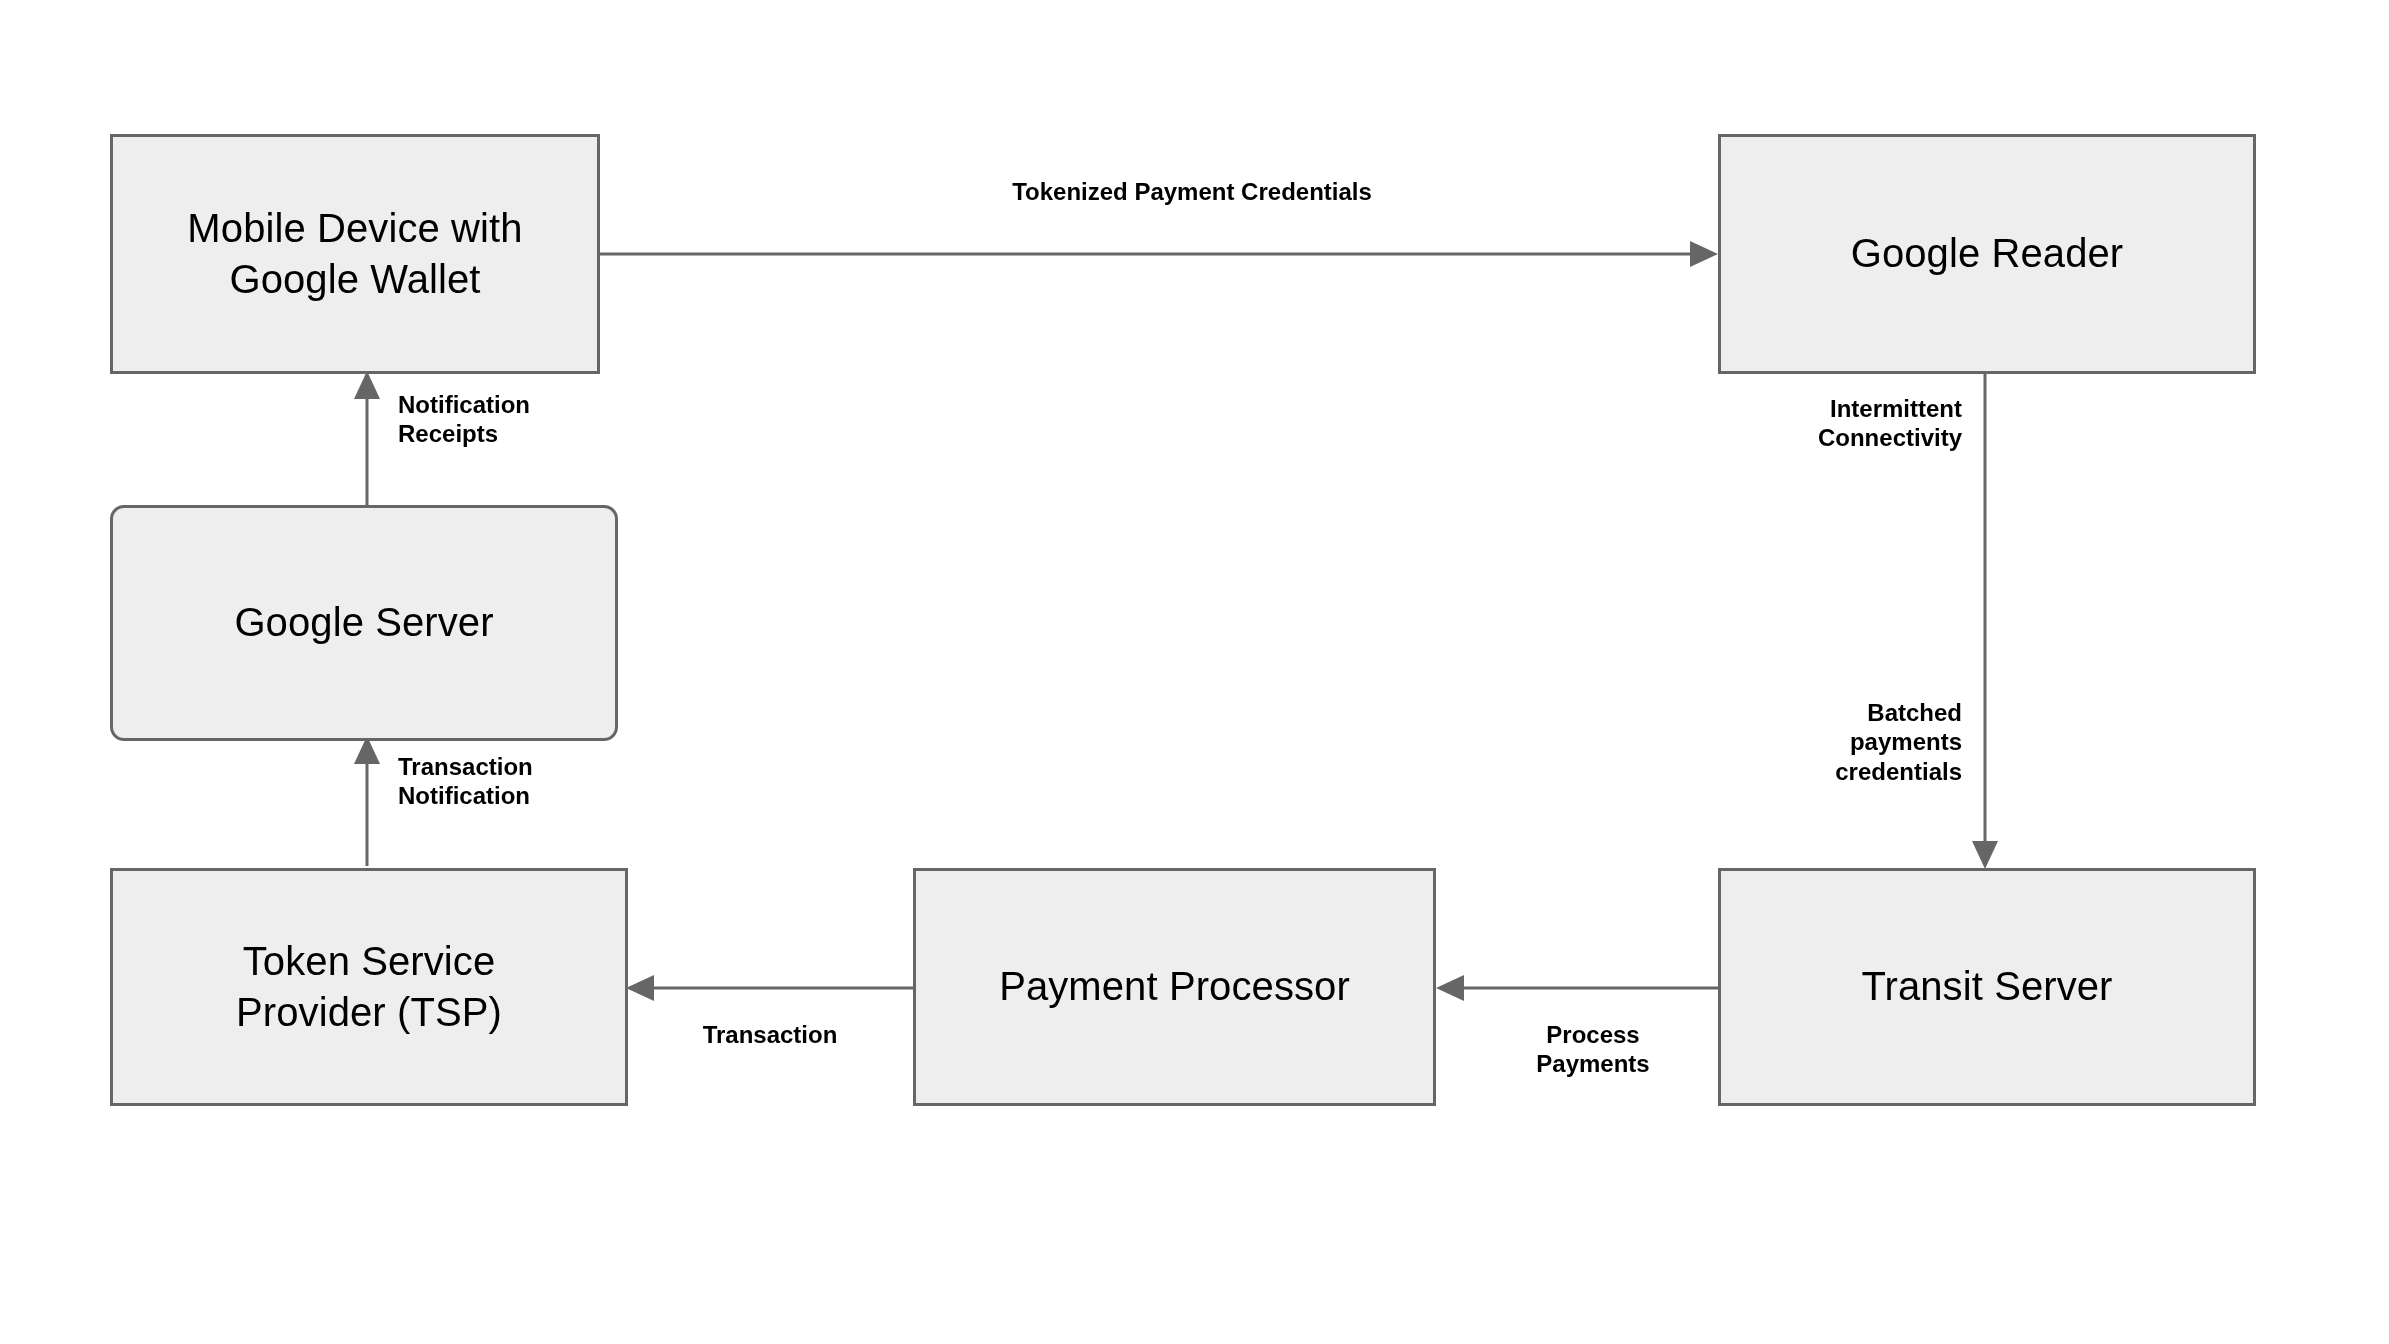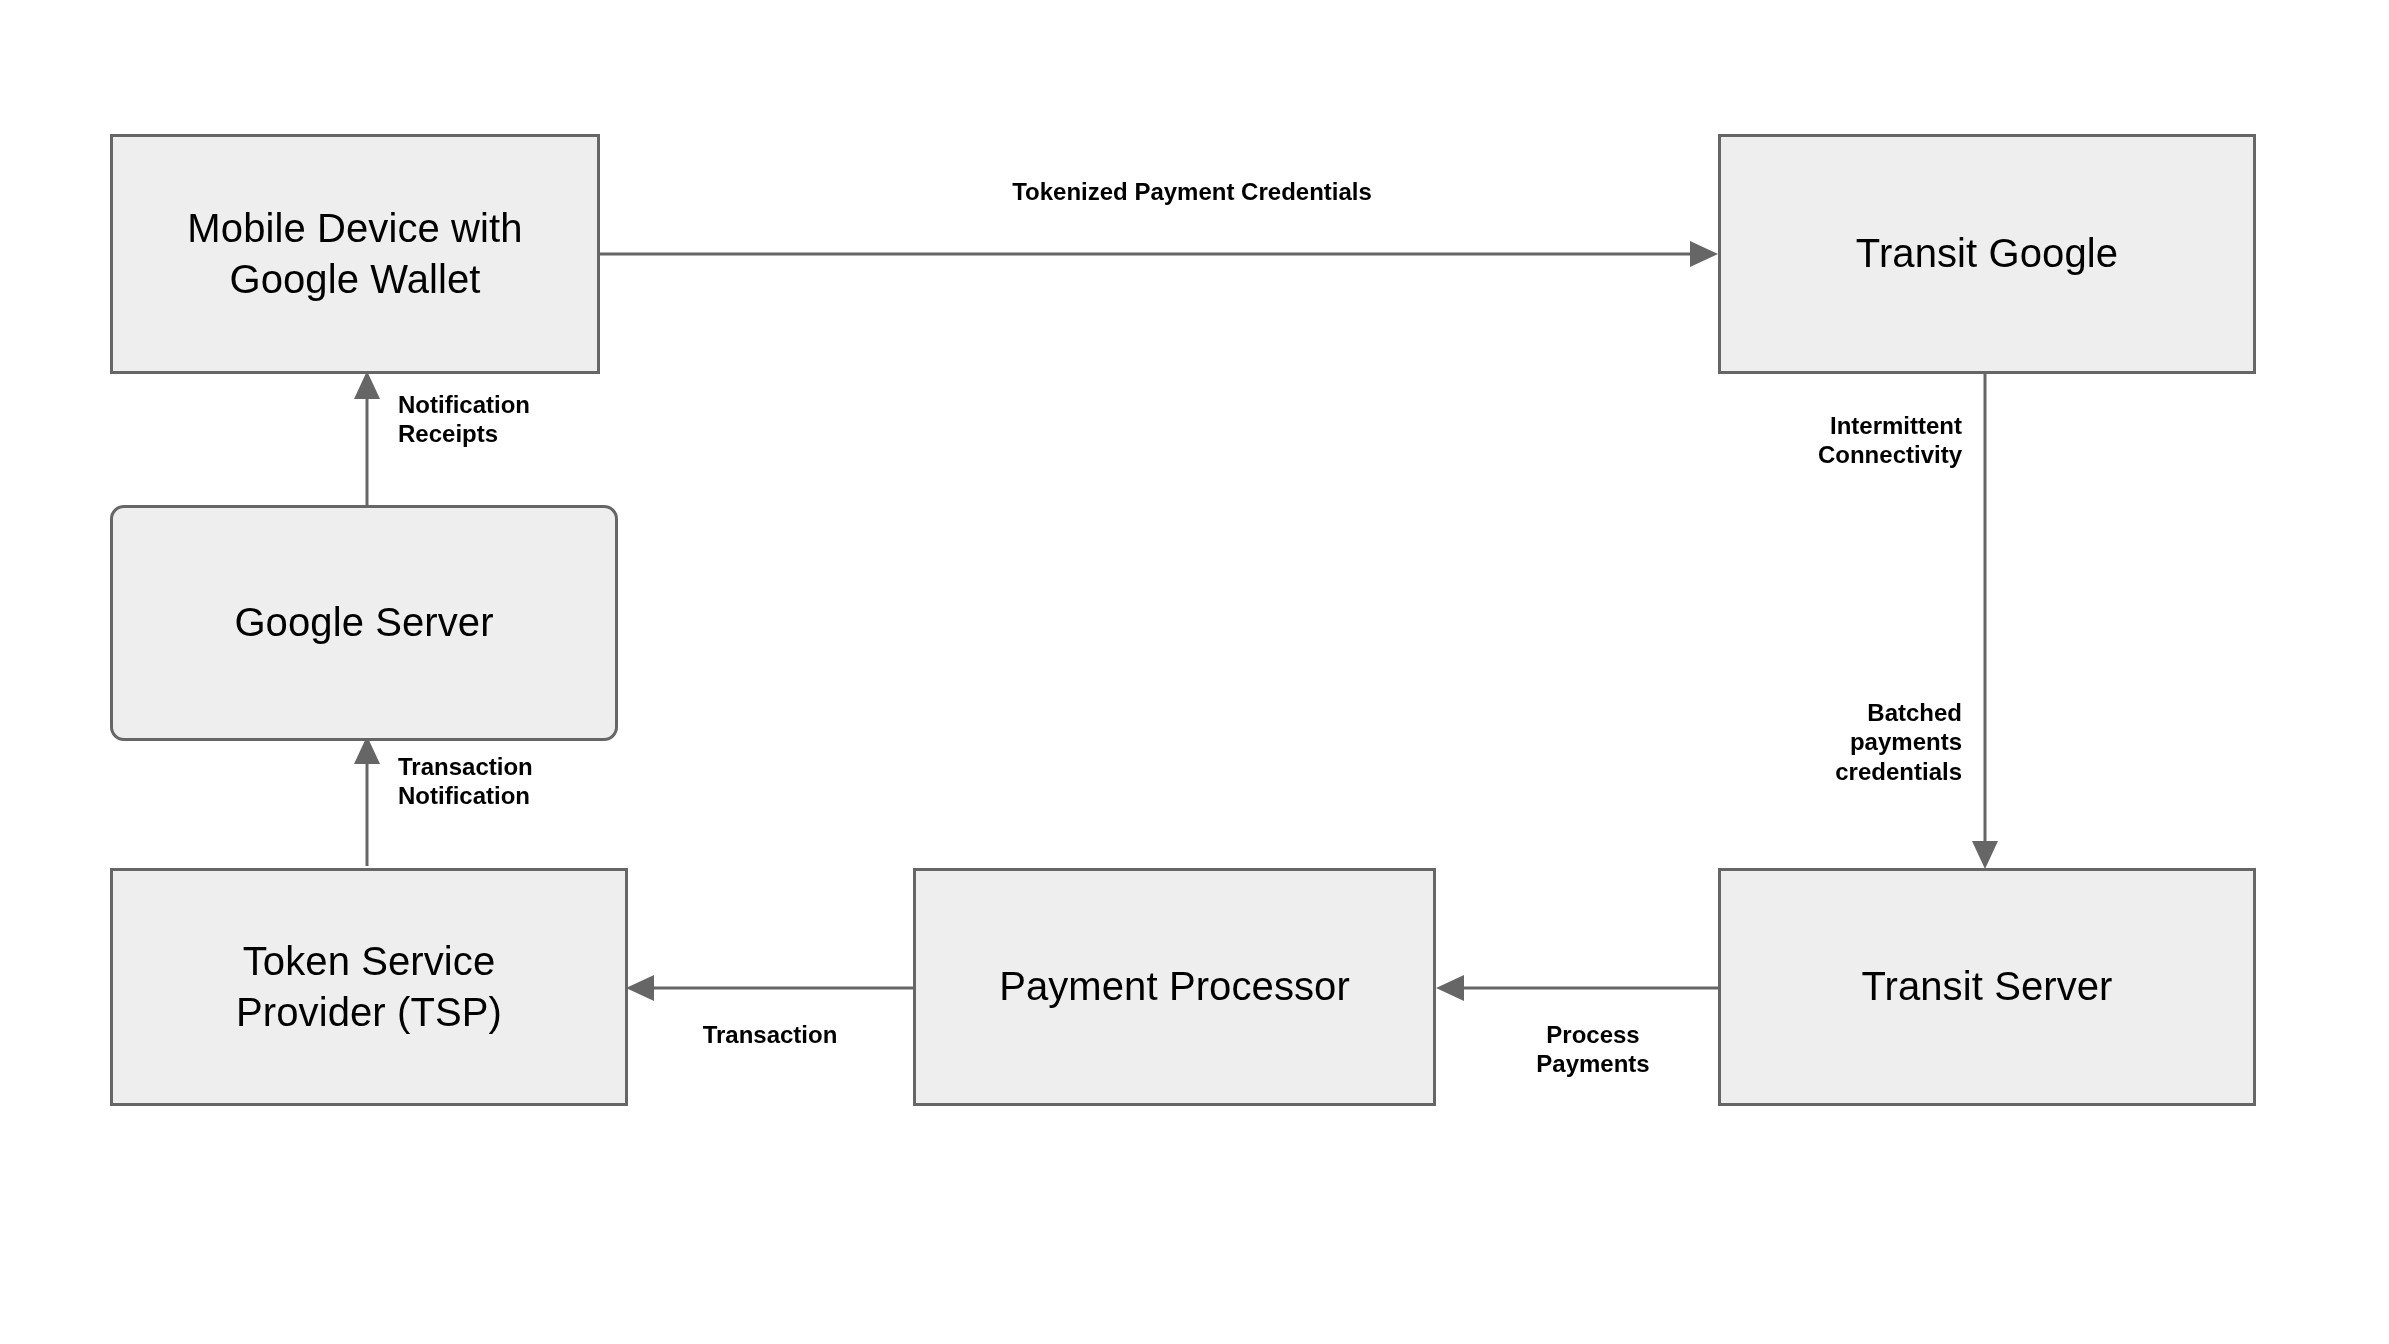--- a/index.html
+++ b/index.html
@@ -92,40 +92,40 @@
 
     <g>
       <line x1="913" y1="988" x2="646" y2="988"></line>
       <polygon points="626,988 654,975 654,1001"></polygon>
     </g>
   </svg>
 
   <div class="node" style="left:110px; top:134px; width:490px; height:240px;">Mobile Device with
 Google Wallet</div>
 
-  <div class="node" style="left:1718px; top:134px; width:538px; height:240px;">Transit Google</div>
+  <div class="node" style="left:1718px; top:134px; width:538px; height:240px;">Google Reader</div>
 
   <div class="node" style="left:110px; top:505px; width:508px; height:236px;border-radius:14px;">Google Server</div>
 
   <div class="node" style="left:110px; top:868px; width:518px; height:238px;">Token Service
 Provider (TSP)</div>
 
   <div class="node" style="left:913px; top:868px; width:523px; height:238px;">Payment Processor</div>
 
   <div class="node" style="left:1718px; top:868px; width:538px; height:238px;">Transit Server</div>
 
   <div class="edge-label lbl-center" style="left:1192px; top:177px;">Tokenized Payment Credentials</div>
 
   <div class="edge-label lbl-left" style="left:398px; top:390px;">Notification
 Receipts</div>
 
   <div class="edge-label lbl-left" style="left:398px; top:752px;">Transaction
 Notification</div>
 
-  <div class="edge-label lbl-right" style="left:1962px; top:411px;text-align:right;">Intermittent
+  <div class="edge-label lbl-right" style="left:1962px; top:394px;text-align:right;">Intermittent
 Connectivity</div>
 
   <div class="edge-label lbl-right" style="left:1962px; top:698px;">Batched
 payments
 credentials</div>
 
   <div class="edge-label lbl-center" style="left:770px; top:1020px;">Transaction</div>
 
   <div class="edge-label lbl-center" style="left:1593px; top:1020px;">Process
 Payments</div>

